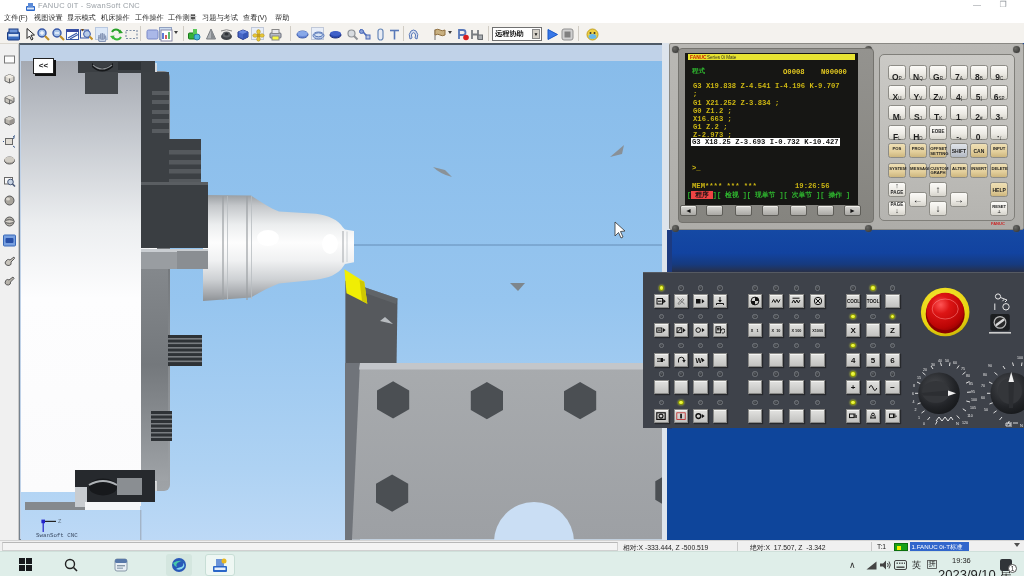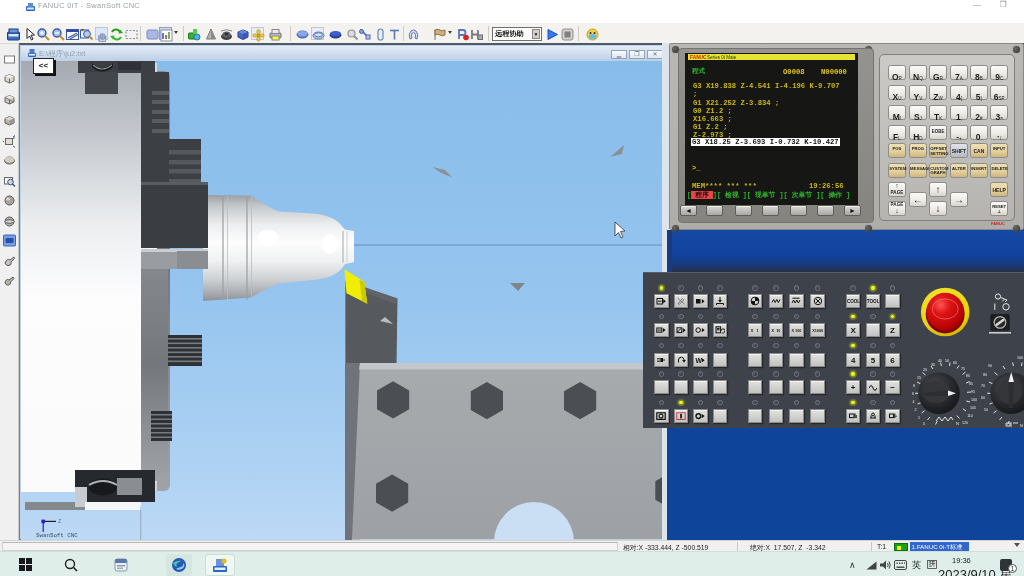--- a/index.html
+++ b/index.html
@@ -67,20 +67,31 @@
         <rect x="0" y="4" width="9" height="5" rx="1" fill="#2a66c8"></rect>
         <rect x="2" y="1" width="5" height="4" fill="#5a8ad8"></rect>
         <rect x="1" y="5.5" width="7" height="2" fill="#dce8f8"></rect>
       </svg>
     <div class="abs" id="titletxt">FANUC 0iT - SwanSoft CNC</div>
     <div class="abs winctl" style="left:953px;">—</div>
     <div class="abs winctl" style="left:979px;">❐</div>
     <div class="abs winctl" style="left:1003px;">✕</div>
   </div>
 
+  <div class="abs" id="menubar">
+    <span class="mi" style="left:4px">文件(F)</span>
+    <span class="mi" style="left:34px">视图设置</span>
+    <span class="mi" style="left:67px">显示模式</span>
+    <span class="mi" style="left:101px">机床操作</span>
+    <span class="mi" style="left:135px">工件操作</span>
+    <span class="mi" style="left:168px">工件测量</span>
+    <span class="mi" style="left:202px">习题与考试</span>
+    <span class="mi" style="left:243px">查看(V)</span>
+    <span class="mi" style="left:275px">帮助</span>
+  </div>
 
   <div class="abs" id="toolbar">
 <div class="tbsep" style="left:140px"></div>
 <div class="tbsep" style="left:183px"></div>
 <div class="tbsep" style="left:290px"></div>
 <div class="tbsep" style="left:403px"></div>
 <div class="tbsep" style="left:488px"></div>
 <div class="tbsep" style="left:578px"></div>
 <div class="tbi" style="left:7px;width:13px"><svg width="13" height="13" viewBox="0 0 13 13" style="">
           <rect x="0.5" y="4" width="12" height="8" rx="1" fill="#3a6cc0" stroke="#1c3c80"></rect>
@@ -278,31 +289,20 @@
         </svg></div>
 <div class="lti" style="top:210px"><svg width="13" height="13" viewBox="0 0 13 13" style="">
           <path d="M2,8 Q4,3 7,5 L11,2 L11.5,3.5 L8,7 Q9,10 6,10.5 Q3,11 2,8" fill="#c8c4bc" stroke="#585858"></path>
         </svg></div>
 <div class="lti" style="top:229px"><svg width="13" height="13" viewBox="0 0 13 13" style="">
           <path d="M2,9 Q3,4 6,6 L10,3 L11,4.5 L7.5,8 Q8,10.5 5.5,11 Q3,11.5 2,9" fill="#b8b4ac" stroke="#585858"></path>
         </svg></div>
 </div>
 
   <div class="abs" id="childwin">
-    <div class="abs" id="cwtitle">
-      <svg class="abs" style="left:6px;top:2px" width="10" height="10" viewBox="0 0 10 10">
-          <rect x="1" y="5" width="8" height="4" rx="1" fill="#2a66c8"></rect>
-          <rect x="2.5" y="1" width="5" height="4.5" fill="#4a7ad0"></rect>
-          <rect x="2" y="6" width="6" height="1.5" fill="#ffffff"></rect>
-        </svg>
-      <div class="abs" id="cwtxt">E:\程序\ju2.txt</div>
-      <div class="abs cwbtn" style="left:590px;">▁</div>
-      <div class="abs cwbtn" style="left:608px;">❐</div>
-      <div class="abs cwbtn" style="left:626px;">✕</div>
-    </div>
     <div class="abs" style="left:13px;top:13px;width:21px;height:16px;background:#fff;border:1px solid #222;box-shadow:2px 2px 0 #111;z-index:5;font-size:8px;font-weight:bold;text-align:center;line-height:14px;color:#111">&lt;&lt;</div>
     <div class="abs" id="viewport">
 <svg width="644" height="480" viewBox="0 0 644 480">
 <defs>
 <linearGradient id="sky" x1="0" y1="0" x2="0" y2="1">
  <stop offset="0" stop-color="#88bcea"></stop>
               <stop offset="0.5" stop-color="#96c5ef"></stop>
               <stop offset="0.85" stop-color="#aed2f3"></stop>
               <stop offset="1" stop-color="#bdd9f6"></stop>
 </linearGradient>
@@ -480,21 +480,21 @@
         <span class="abs" style="left:8px;top:28.5px;">G3 X19.838 Z-4.541 I-4.196 K-9.707</span>
         <span class="abs" style="left:8px;top:37px;">;</span>
         <span class="abs" style="left:8px;top:45.5px;">G1 X21.252 Z-3.834 ;</span>
         <span class="abs" style="left:8px;top:53.5px;">G0 Z1.2 ;</span>
         <span class="abs" style="left:8px;top:61.5px;">X16.663 ;</span>
         <span class="abs" style="left:8px;top:69.5px;">G1 Z.2 ;</span>
         <span class="abs" style="left:8px;top:77.5px;">Z-2.973 ;</span>
         <span class="abs" style="left:6px;top:85px;background:#ffffff;color:#111;padding:0 1px;">G3 X18.25 Z-3.693 I-0.732 K-10.427</span>
         <span class="abs" style="left:7px;top:111px;">&gt;_</span>
         <span class="abs" style="left:7px;top:129px;">MEM**** *** ***</span>
-        <span class="abs" style="left:124px;top:129px;">19:26:56</span>
+        <span class="abs" style="left:110px;top:129px;">19:26:56</span>
         <span class="abs" style="left:2px;top:137px;color:#2eb42e;font-size:6.8px;">[<span style="background:#ef4444;color:#111"> 程序 </span>][ 检视 ][ 现单节 ][ 次单节 ][ 操作 ]</span>
       </div>
     </div>
     <div class="abs" id="softrow">
       <div class="softkey" style="left:0px;color:#111;font-size:7px;line-height:10px;text-align:center;">◄</div>
       <div class="softkey" style="left:26px"></div>
       <div class="softkey" style="left:55px"></div>
       <div class="softkey" style="left:82px"></div>
       <div class="softkey" style="left:110px"></div>
       <div class="softkey" style="left:137px"></div>

